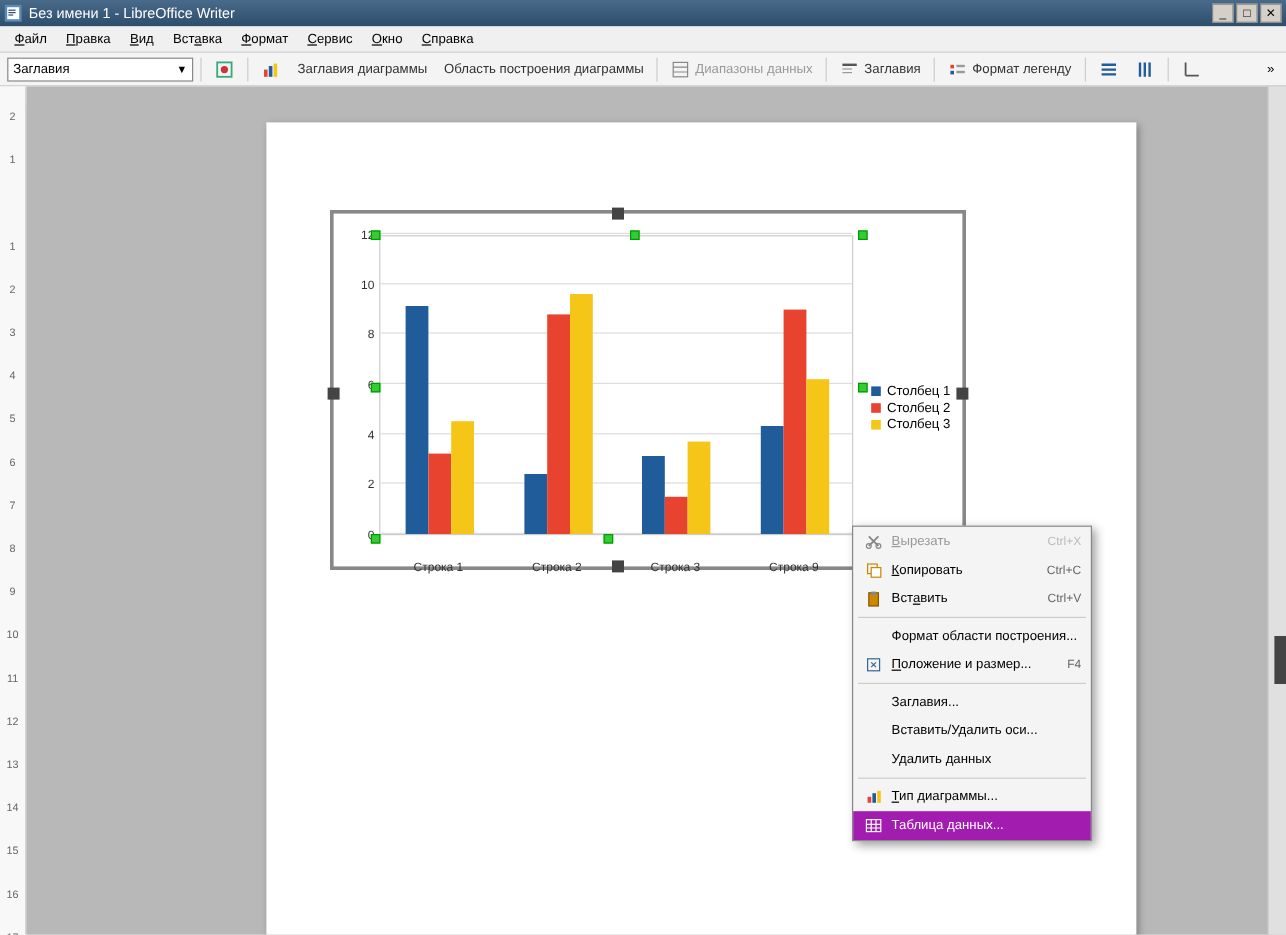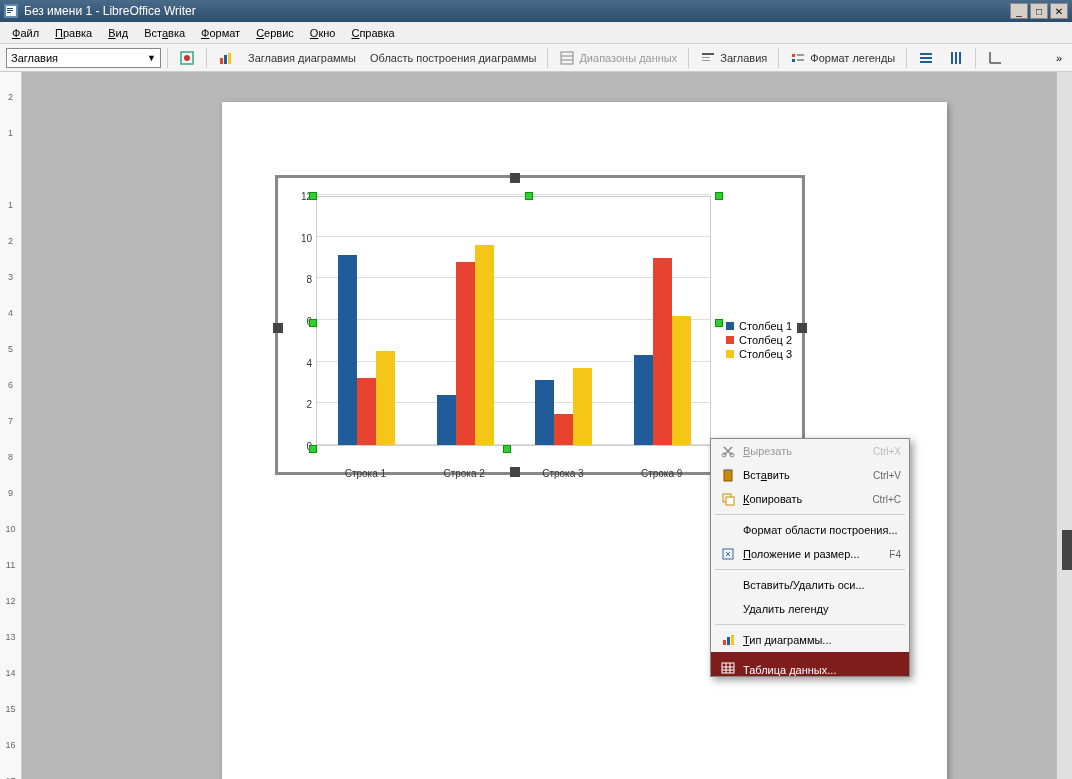--- a/index.html
+++ b/index.html
@@ -55,21 +55,21 @@
 .bars-group { position: absolute; bottom: 0; width: 78px; display: flex; gap: 0; align-items: flex-end; justify-content: center; }
 .bar { width: 19px; }
 .bar.c1 { background: #1f5c99; } .bar.c2 { background: #e8432f; } .bar.c3 { background: #f5c518; }
 
 .legend { position: absolute; right: 10px; top: 140px; font-size: 10px; }
 .legend-item { display: flex; align-items: center; gap: 5px; margin: 2px 0; }
 .legend-sw { width: 8px; height: 8px; }
 
 .context-menu { position: absolute; left: 710px; top: 438px; width: 200px; background: #f4f4f4; border: 1px solid #888; box-shadow: 3px 3px 8px rgba(0,0,0,0.4); z-index: 100; }
 .cm-item { height: 24px; display: flex; align-items: center; padding: 0 8px; cursor: pointer; position: relative; }
-.cm-item.highlighted { background: #7f1d1d; color: white; align-items: flex-end; }
+.cm-item.highlighted { background: #a21caf; color: white; }
 .cm-item.disabled { color: #999; justify-content: center; }
 .cm-icon { width: 18px; height: 16px; margin-right: 6px; display: flex; align-items: center; justify-content: center; }
 .cm-label { flex: 1; }
 .cm-shortcut { color: #666; font-size: 10px; }
 .cm-item.disabled .cm-shortcut { color: #bbb; }
 .cm-sep { height: 1px; background: #ccc; margin: 3px 4px; }
 
 .scrollbar-v { position: absolute; right: 0; top: 72px; bottom: 0; width: 16px; background: #e0e0e0; border-left: 1px solid #bbb; }
 .side-panel-tab { position: absolute; right: 0; top: 530px; width: 10px; height: 40px; background: #444; }
 </style>
@@ -159,21 +159,21 @@
   <div class="tb-sep"></div>
   <div class="tb-btn">
     <span class="tb-icon">
         <svg width="16" height="16">
           <rect x="2" y="4" width="3" height="3" fill="#e8432f"></rect>
           <rect x="7" y="4" width="7" height="2" fill="#999"></rect>
           <rect x="2" y="9" width="3" height="3" fill="#1f5c99"></rect>
           <rect x="7" y="9" width="7" height="2" fill="#999"></rect>
         </svg>
       </span>
-    <span class="tb-text">Формат легенды</span>
+    <span class="tb-text">Формат легенду</span>
   </div>
   <div class="tb-sep"></div>
   <div class="tb-btn">
       <span class="tb-icon">
         <svg width="16" height="16">
           <line x1="2" y1="4" x2="14" y2="4" stroke="#1f5c99" stroke-width="2"></line>
           <line x1="2" y1="8" x2="14" y2="8" stroke="#1f5c99" stroke-width="2"></line>
           <line x1="2" y1="12" x2="14" y2="12" stroke="#1f5c99" stroke-width="2"></line>
         </svg>
       </span>
@@ -336,60 +336,64 @@
           <circle cx="3" cy="11" r="2" fill="none" stroke="#888"></circle>
           <circle cx="11" cy="11" r="2" fill="none" stroke="#888"></circle>
         </svg>
       </span>
       <span class="cm-label"><u>В</u>ырезать</span>
       <span class="cm-shortcut">Ctrl+X</span>
     </div>
     <div class="cm-item">
       <span class="cm-icon">
         <svg width="14" height="14">
+          <rect x="2" y="2" width="8" height="8" fill="none" stroke="#c80"></rect>
+          <rect x="5" y="5" width="8" height="8" fill="#fff" stroke="#c80"></rect>
+        </svg>
+      </span>
+      <span class="cm-label"><u>К</u>опировать</span>
+      <span class="cm-shortcut">Ctrl+C</span>
+    </div>
+    <div class="cm-item">
+      <span class="cm-icon">
+        <svg width="14" height="14">
           <rect x="3" y="2" width="8" height="11" fill="#c80" stroke="#850"></rect>
           <rect x="5" y="1" width="4" height="3" fill="#888"></rect>
         </svg>
       </span>
       <span class="cm-label">Вст<u>а</u>вить</span>
       <span class="cm-shortcut">Ctrl+V</span>
     </div>
-    <div class="cm-item">
-      <span class="cm-icon">
-        <svg width="14" height="14">
-          <rect x="2" y="2" width="8" height="8" fill="none" stroke="#c80"></rect>
-          <rect x="5" y="5" width="8" height="8" fill="#fff" stroke="#c80"></rect>
-        </svg>
-      </span>
-      <span class="cm-label"><u>К</u>опировать</span>
-      <span class="cm-shortcut">Ctrl+C</span>
-    </div>
     <div class="cm-sep"></div>
     <div class="cm-item">
       <span class="cm-icon"></span>
       <span class="cm-label">Формат области построения...</span>
     </div>
     <div class="cm-item">
       <span class="cm-icon">
         <svg width="14" height="14">
           <rect x="2" y="2" width="10" height="10" fill="none" stroke="#369"></rect>
           <path d="M5 5 L9 9 M9 5 L5 9" stroke="#369"></path>
         </svg>
       </span>
       <span class="cm-label"><u>П</u>оложение и размер...</span>
       <span class="cm-shortcut">F4</span>
     </div>
     <div class="cm-sep"></div>
     <div class="cm-item">
       <span class="cm-icon"></span>
+      <span class="cm-label">Заглавия...</span>
+    </div>
+    <div class="cm-item">
+      <span class="cm-icon"></span>
       <span class="cm-label">Вставить/Удалить оси...</span>
     </div>
     <div class="cm-item">
       <span class="cm-icon"></span>
-      <span class="cm-label">Удалить легенду</span>
+      <span class="cm-label">Удалить данных</span>
     </div>
     <div class="cm-sep"></div>
     <div class="cm-item">
       <span class="cm-icon">
         <svg width="14" height="14">
           <rect x="2" y="7" width="3" height="5" fill="#e8432f"></rect>
           <rect x="6" y="4" width="3" height="8" fill="#1f5c99"></rect>
           <rect x="10" y="2" width="3" height="10" fill="#f5c518"></rect>
         </svg>
       </span>

